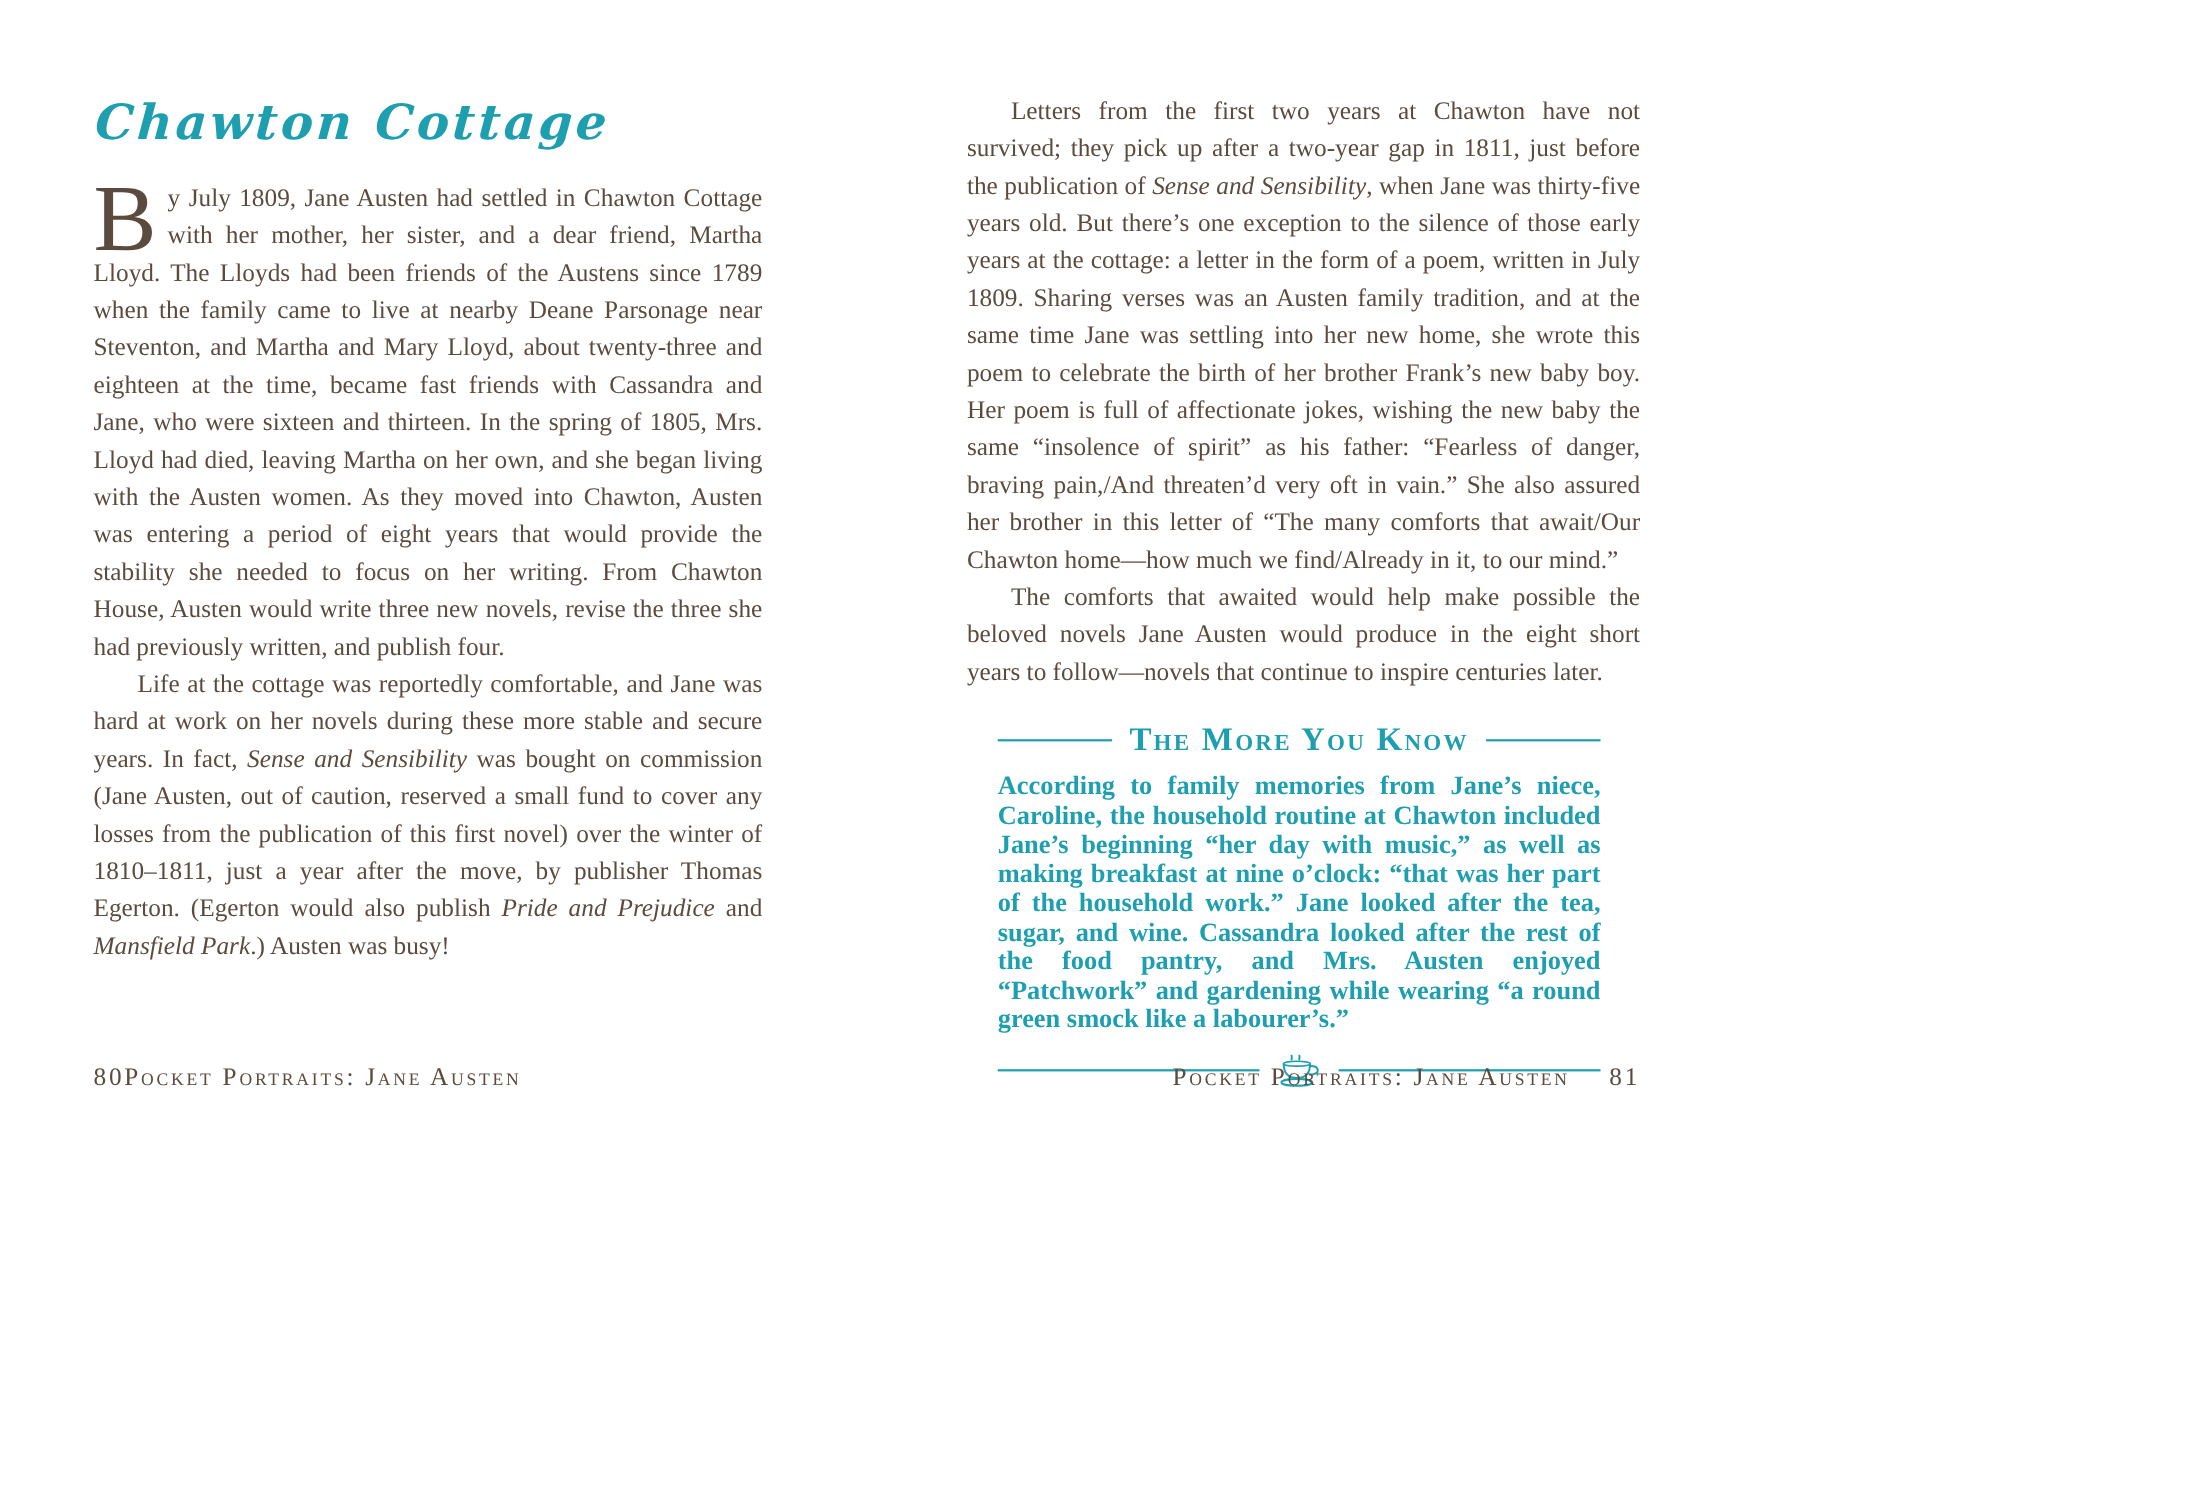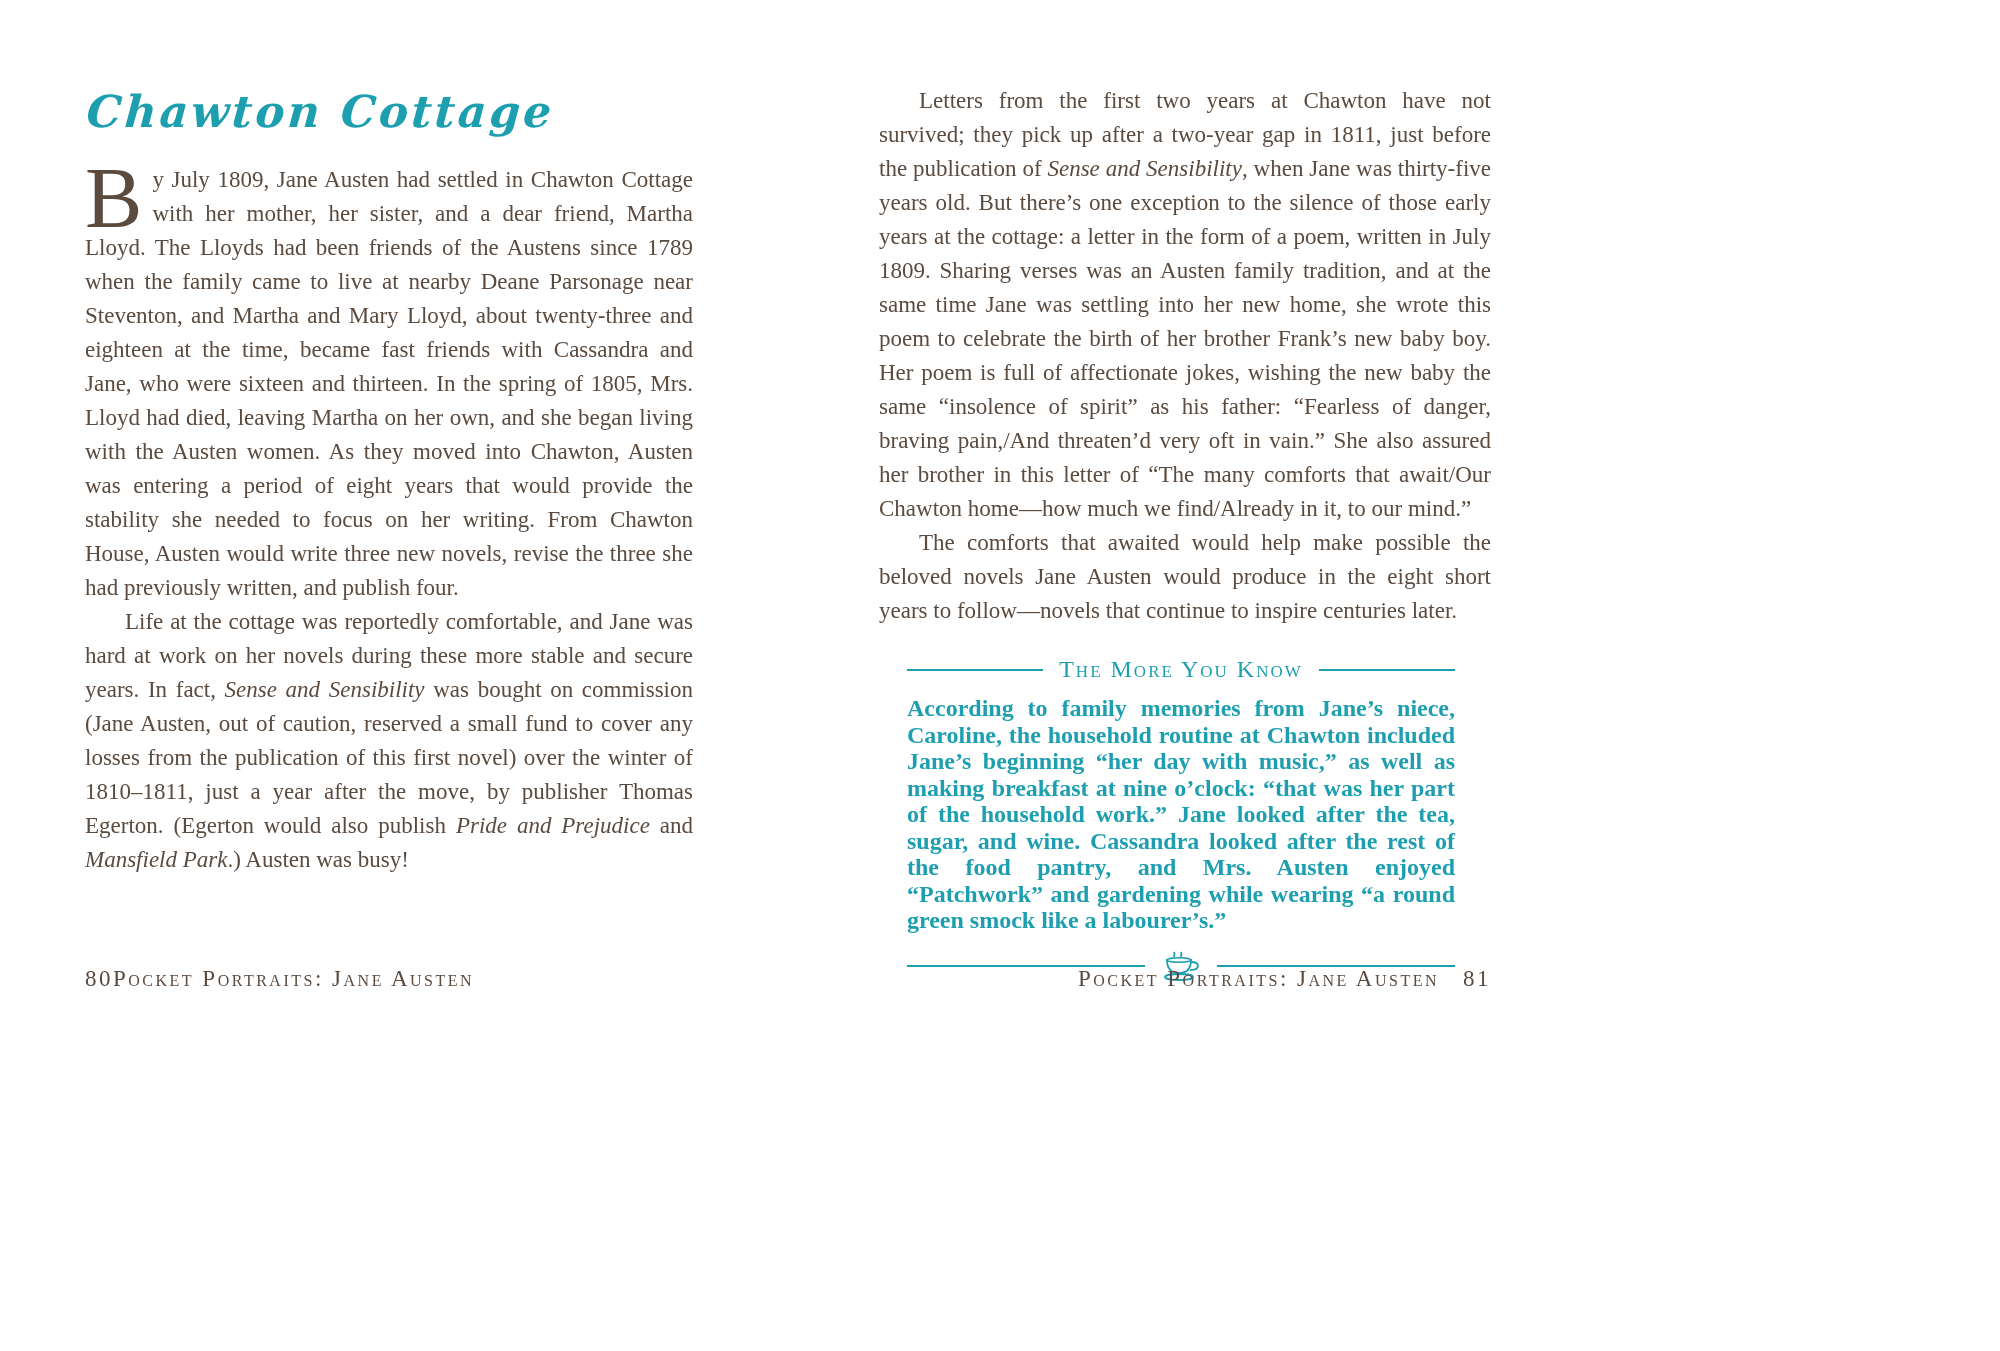--- a/index.html
+++ b/index.html
@@ -45,22 +45,22 @@
     line-height:66px;
     padding:2px 10px 0 0;
     color:var(--brown);
     font-family:"Liberation Serif", serif;
   }
 
   .sidebar{margin-top:28px;padding-left:28px;padding-right:36px;}
   .sidebar-heading-row{display:flex;align-items:center;gap:16px;margin-bottom:12px;}
   .rule{flex:1;border-top:2px solid var(--teal);height:0;}
   .sidebar-heading{
-    font-weight:normal;
-    font-size:24px;
+    font-weight:bold;
+    font-size:30px;
     color:var(--teal);
     font-variant:small-caps;
     letter-spacing:2px;
     white-space:nowrap;
   }
   .sidebar-body{
     font-weight:bold;
     font-size:24px;
     line-height:26.5px;
     color:var(--teal);
@@ -73,21 +73,21 @@
     position:absolute;
     top:966px;
     font-variant:small-caps;
     letter-spacing:2.5px;
     color:var(--brown);
     font-size:23px;
   }
   .footer-left{left:85px;}
   .footer-right{left:879px;width:612px;text-align:right;}
   .footer .pagenum-left{}
-  .footer .pagenum-right{margin-left:24px;}
+  .footer .pagenum-right{margin-left:36px;}
 </style>
 </head>
 <body>
 
 <div class="spread">
 
   <div class="page-left">
     <h1 class="chapter-title">Chawton Cottage</h1>
 
     <div class="body">

